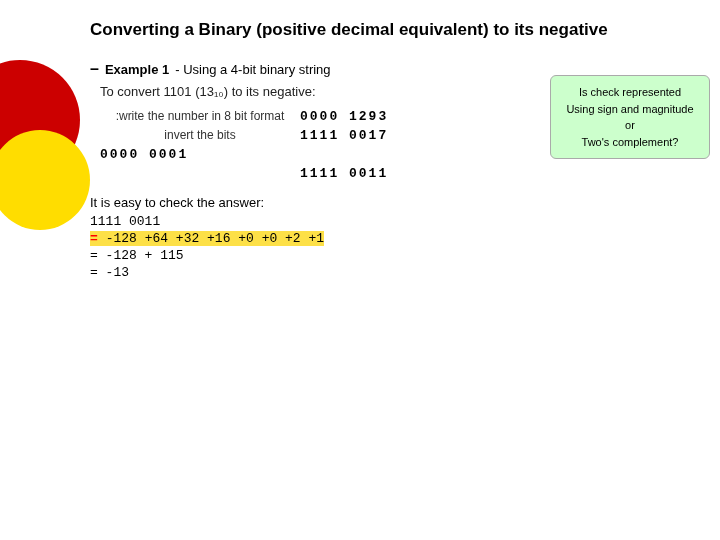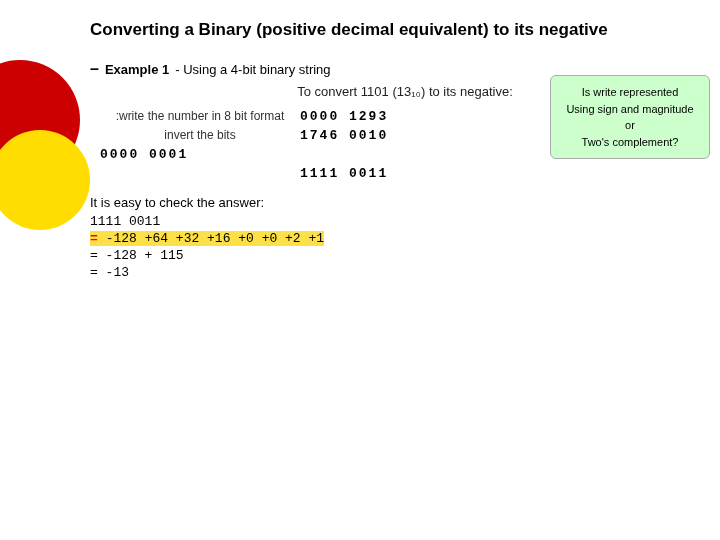--- a/index.html
+++ b/index.html
@@ -68,21 +68,20 @@
 
     .example-bold {
       font-weight: bold;
     }
 
     .convert-line {
       font-size: 13px;
       margin-left: 10px;
       margin-bottom: 8px;
       color: #222;
-      text-align: center;
     }
 
     .tooltip-box {
       position: absolute;
       right: 0px;
       top: 55px;
       background: #ccffcc;
       border: 1px solid #aaa;
       border-radius: 6px;
       padding: 8px 10px;
@@ -162,36 +161,36 @@
     <span class="bullet-dash">–</span>
     <span class="example-bold">Example 1</span>
     <span>- Using a 4-bit binary string</span>
   </div>
 
   <div class="convert-line">
     <span>To convert 1101 (13₁₀) to its negative:</span>
   </div>
 
   <div class="tooltip-box">
-    <span>Is write represented</span><br>
+    <span>Is check represented</span><br>
     <span>Using sign and magnitude</span><br>
     <span>or</span><br>
     <span>Two's complement?</span>
   </div>
 
   <div class="steps-area">
 
     <div class="step-row">
       <span class="step-label">:write the number in 8 bit format</span>
       <span class="step-value">0000 1293</span>
     </div>
 
     <div class="step-row">
       <span class="step-label">invert the bits</span>
-      <span class="step-value">1746 0010</span>
+      <span class="step-value">1111 0017</span>
     </div>
 
     <div class="step-row">
       <span class="step-value">0000 0001</span>
     </div>
 
     <div class="step-row">
       <span class="step-label"></span>
       <span class="step-value">1111 0011</span>
     </div>

